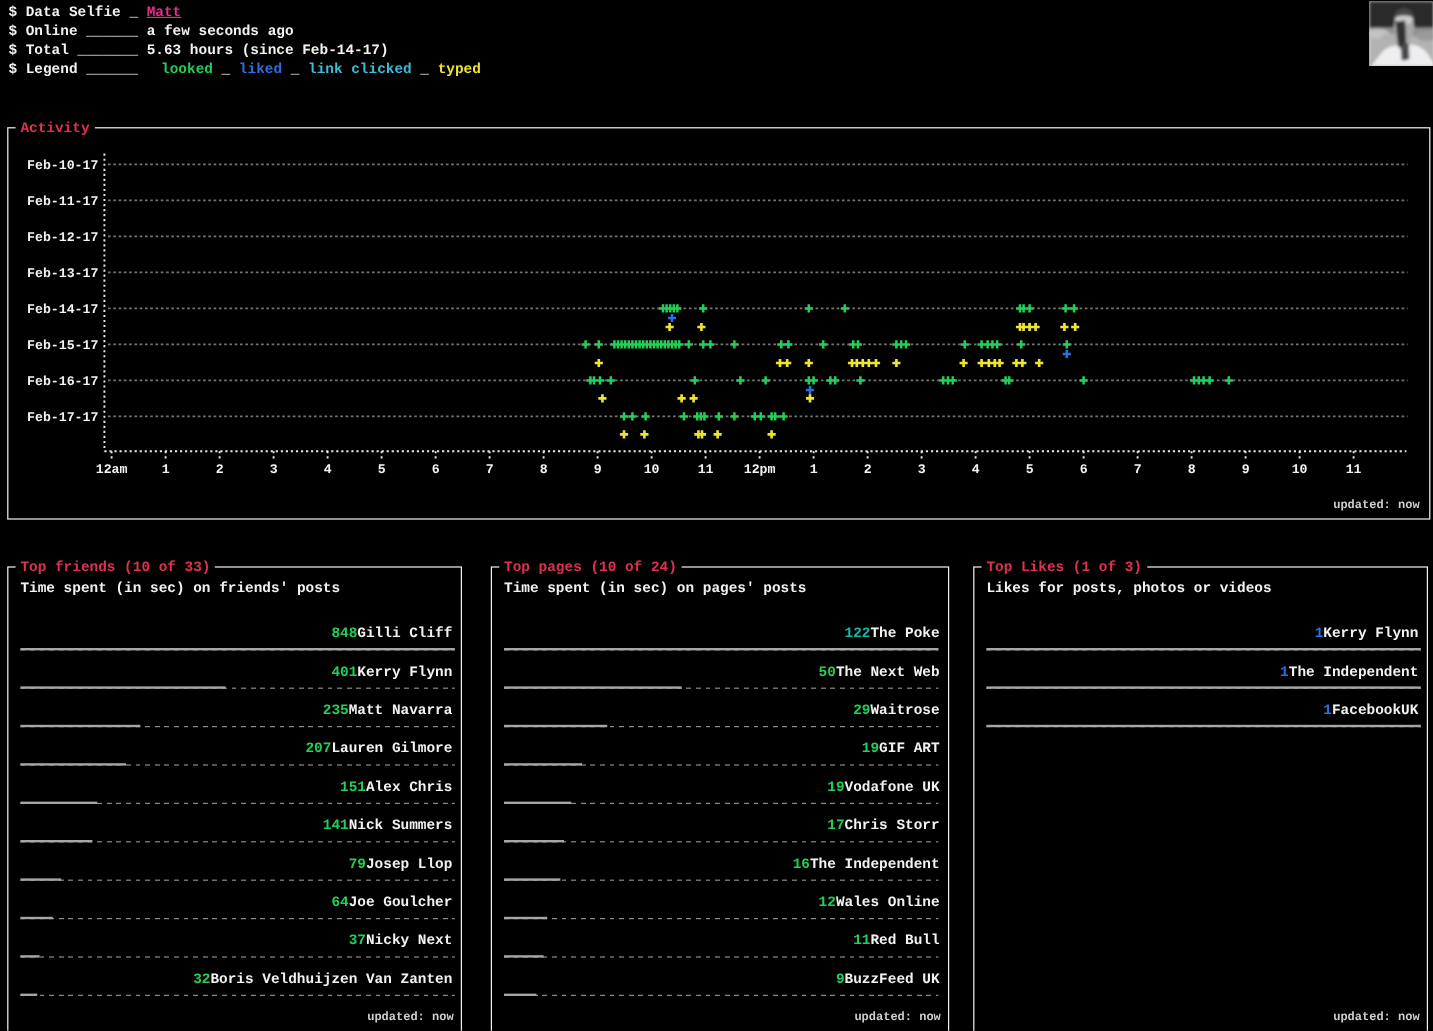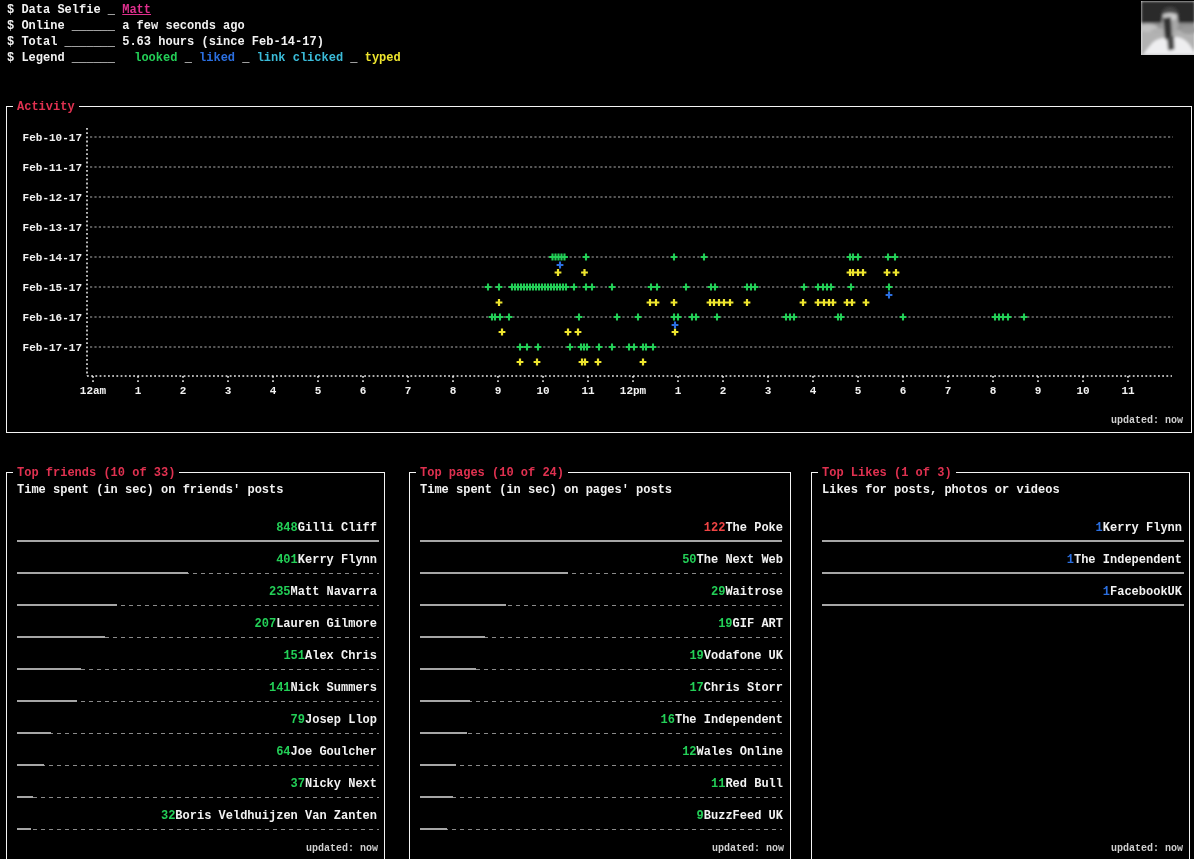--- a/index.html
+++ b/index.html
@@ -171,21 +171,21 @@
         <i style="width:14px"></i>
       </div>
   </div>
   <div class="upd" style="position:absolute;left:0;top:370px;width:371px;text-align:right">updated: now</div>
 </div>
 
 <div class="panel" style="left:409px;top:472px;width:382px;height:420px">
   <div class="ptitle">Top pages (10 of 24)</div>
   <div class="sub">Time spent (in sec) on pages' posts</div>
   <div class="list">
-<div class="row"><span class="num" style="color:#ef4444">122</span><span class="nm">The Poke</span></div>
+<div class="row"><span class="num" style="color:#14b8a6">122</span><span class="nm">The Poke</span></div>
       <div class="bar">
         <i style="width:362px"></i>
       </div>
 <div class="row"><span class="num" style="color:#23cf57">50</span><span class="nm">The Next Web</span></div>
       <div class="bar">
         <i style="width:148px"></i>
       </div>
 <div class="row"><span class="num" style="color:#23cf57">29</span><span class="nm">Waitrose</span></div>
       <div class="bar">
         <i style="width:86px"></i>

